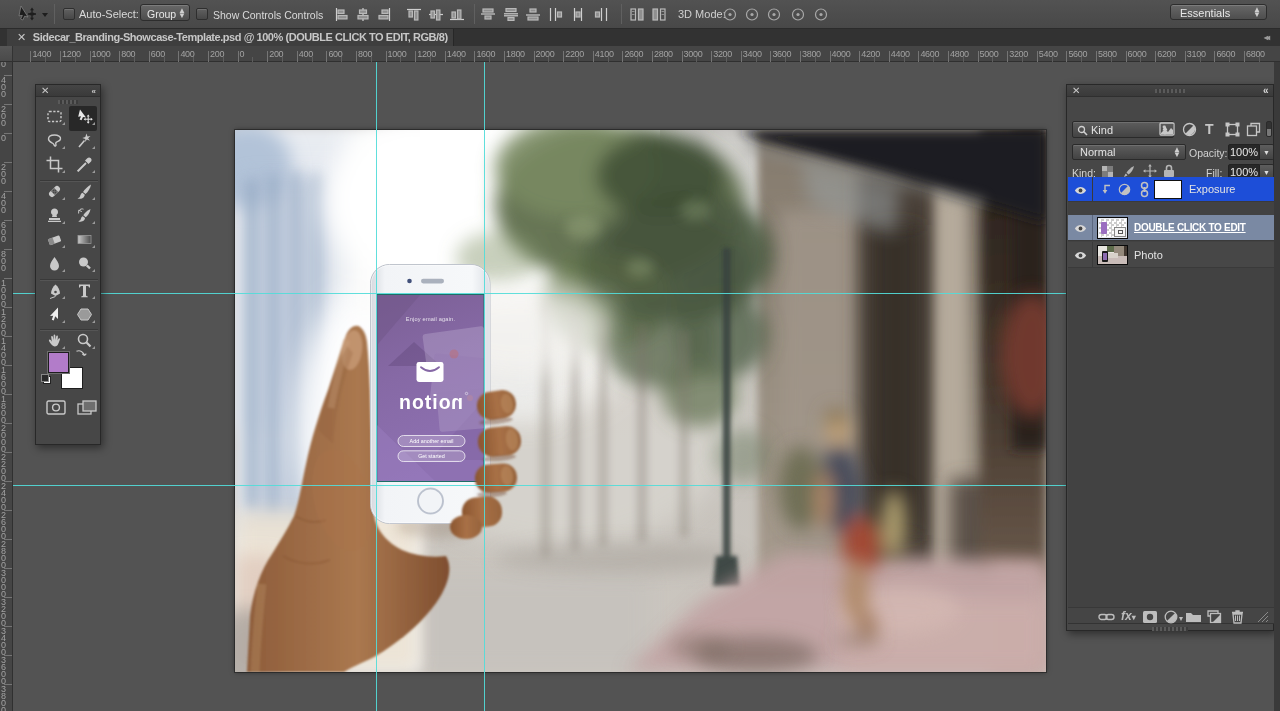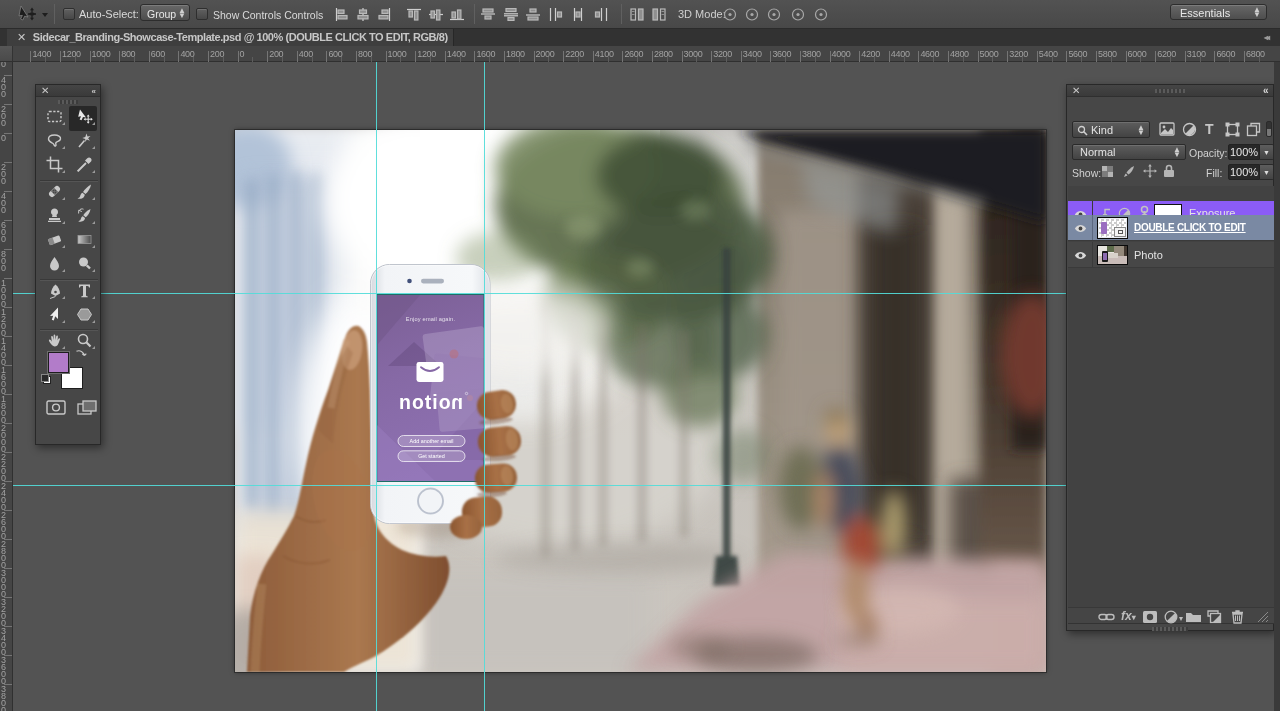--- a/index.html
+++ b/index.html
@@ -801,21 +801,21 @@
       <svg class="abs" style="left:41px;top:315px" width="20" height="15" viewBox="0 0 20 15">
         <rect x="1" y="4" width="13" height="10" fill="none" stroke="#c9c9c9" stroke-width="1.3"></rect>
         <rect x="6" y="1" width="13" height="10" fill="#6e6e6e" stroke="#c9c9c9" stroke-width="1.3"></rect>
       </svg>
     </div>
     <div class="panel" id="lay" style="left:1066px;top:84px;width:208px;height:547px">
       <div class="phead">
         <span class="px" style="left:5px;top:1px">✕</span>
       </div>
       <div class="dots" style="left:88px;top:4px;width:30px"></div>
-      <div class="combo" style="left:5px;top:36px;width:78px;height:17px">
+      <div class="combo" style="left:5px;top:36px;width:102px;height:17px">
         <svg class="abs" style="left:4px;top:3px" width="11" height="11" viewBox="0 0 11 11">
           <circle cx="4.5" cy="4.5" r="3" fill="none" stroke="#d0d0d0" stroke-width="1.3"></circle>
           <path d="M6.8,6.8 L10,10" stroke="#d0d0d0" stroke-width="1.6"></path>
         </svg>
         <span style="position:absolute;left:18px;top:2px">Kind</span>
         <span class="updn" style="right:4px;top:3px">▲<br>▼</span>
       </div>
       <svg class="abs" style="left:92px;top:37px" width="16" height="14" viewBox="0 0 16 14">
         <rect x="1" y="1" width="14" height="12" rx="1" fill="none" stroke="#c6c6c6" stroke-width="1.3"></rect>
         <circle cx="5" cy="5" r="1.4" fill="#c6c6c6"></circle>
@@ -842,21 +842,21 @@
       <div class="abs" style="left:199px;top:36px;width:6px;height:16px;border:1px solid #2a2a2a;border-radius:2px;background:linear-gradient(#333 0 50%,#777 50% 100%)"></div>
       <div class="combo" style="left:5px;top:59px;width:114px;height:16px">
         <span style="position:absolute;left:7px;top:1px">Normal</span>
         <span class="updn" style="right:4px;top:2px">▲<br>▼</span>
       </div>
       <div class="ltxt" style="left:122px;top:62px;font-size:10.5px">Opacity:</div>
       <div class="valbox" style="left:161px;top:59px;width:32px;height:16px;padding-top:1px">100%</div>
       <div class="valbtn" style="left:193px;top:59px;height:16px">
         <span style="position:absolute;left:3px;top:4px;font-size:7px">▼</span>
       </div>
-      <div class="ltxt" style="left:5px;top:82px;font-size:10.5px">Show:</div>
+      <div class="ltxt" style="left:5px;top:82px;font-size:10.5px">Kind:</div>
       <svg class="abs" style="left:34px;top:80px" width="13" height="13" viewBox="0 0 13 13">
         <g fill="#b5b5b5">
           <rect x="1" y="1" width="5.5" height="5.5"></rect>
           <rect x="6.5" y="6.5" width="5.5" height="5.5"></rect>
         </g>
         <g fill="#7c7c7c">
           <rect x="6.5" y="1" width="5.5" height="5.5"></rect>
           <rect x="1" y="6.5" width="5.5" height="5.5"></rect>
         </g>
       </svg>
@@ -873,21 +873,21 @@
       <svg class="abs" style="left:96px;top:79px" width="12" height="14" viewBox="0 0 12 14">
         <rect x="1" y="6" width="10" height="7" rx="1" fill="#b5b5b5"></rect>
         <path d="M3.5,6 V4 a2.5,2.5 0 0 1 5,0 V6" fill="none" stroke="#b5b5b5" stroke-width="1.6"></path>
       </svg>
       <div class="ltxt" style="left:139px;top:82px;font-size:10.5px">Fill:</div>
       <div class="valbox" style="left:161px;top:79px;width:32px;height:16px;padding-top:1px">100%</div>
       <div class="valbtn" style="left:193px;top:79px;height:16px">
         <span style="position:absolute;left:3px;top:4px;font-size:7px">▼</span>
       </div>
       <div class="abs" style="left:1px;top:101px;width:206px;height:428px;background:#424242"></div>
-      <div class="row" style="top:116px;height:25px;background:#8b5cf6;border-bottom:1px solid #3a3a3a">
+      <div class="row" style="top:92px;height:25px;background:#1d4ed8;border-bottom:1px solid #3a3a3a">
         <div class="eyec"></div>
         <svg class="abs" style="left:6px;top:9px" width="13" height="9" viewBox="0 0 15 10">
           <path d="M1,5 C3,1.8 5.5,1 7.5,1 C9.5,1 12,1.8 14,5 C12,8.2 9.5,9 7.5,9 C5.5,9 3,8.2 1,5 Z" fill="#d8d8d8"></path>
           <circle cx="7.5" cy="5" r="2.2" fill="#444"></circle>
         </svg>
         <svg class="abs" style="left:33px;top:7px" width="10" height="11" viewBox="0 0 10 11">
           <path d="M9,1.5 H4 V6" stroke="#c2c2c2" stroke-width="1.4" fill="none"></path>
           <path d="M1.6,6 H6.4 L4,9.8 Z" fill="#c2c2c2"></path>
         </svg>
         <svg class="abs" style="left:50px;top:6px" width="13" height="13" viewBox="0 0 13 13">

